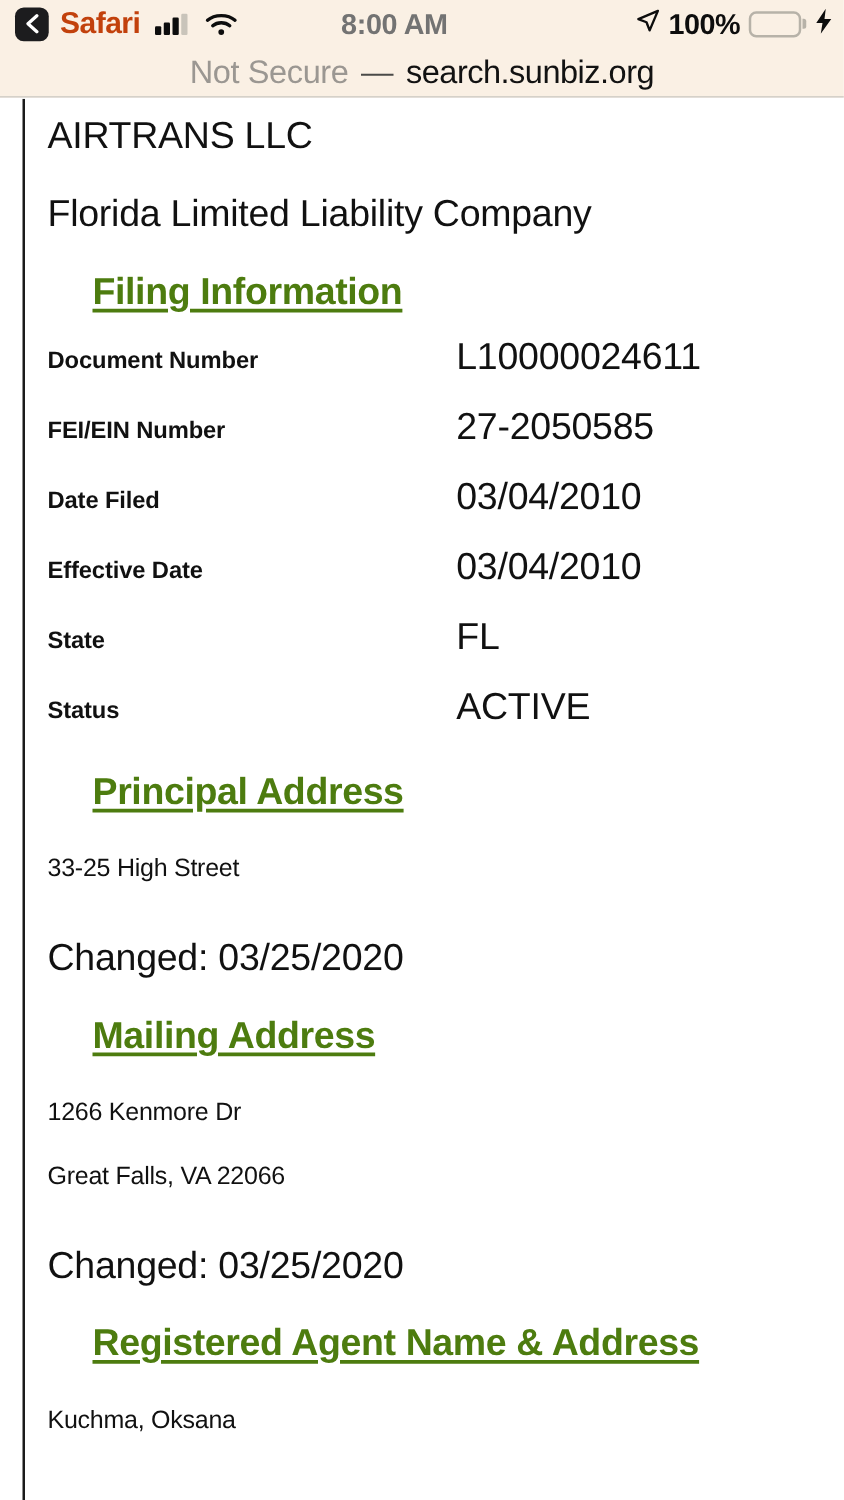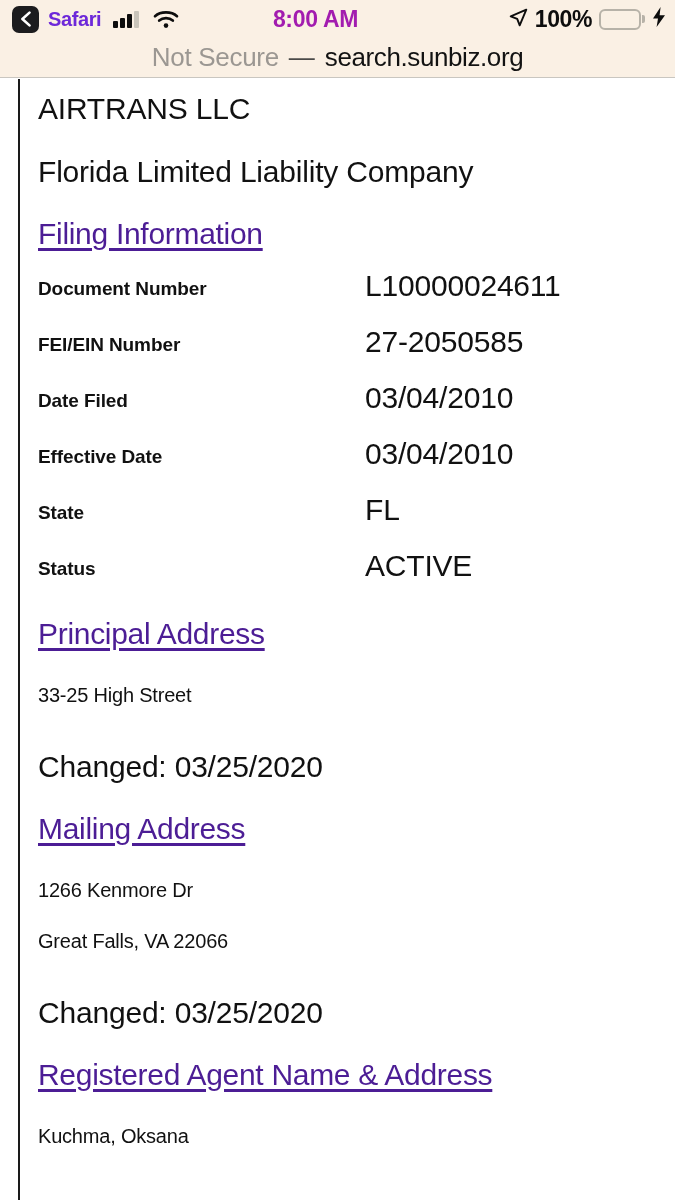--- a/index.html
+++ b/index.html
@@ -27,35 +27,35 @@
     position:absolute; left:12px; top:0; height:38px;
     display:flex; align-items:center; gap:9px;
   }
   .back-chip {
     width:27px; height:27px; border-radius:7px;
     background:#1c1c1e;
     display:flex; align-items:center; justify-content:center;
   }
   .back-chip svg { display:block; }
   #back-app-label {
-    font-size:20px; font-weight:700; color:#6d28d9;
+    font-size:24px; font-weight:700; color:#c2410c;
     letter-spacing:-0.4px; line-height:1;
   }
   .signal-bars { display:flex; align-items:flex-end; gap:2.5px; height:18px; margin-left:3px; }
   .signal-bars i { display:block; width:4.5px; border-radius:1px; background:#0d0d0d; }
   .signal-bars i.b1 { height:7px; }
   .signal-bars i.b2 { height:10.5px; }
   .signal-bars i.b3 { height:14px; }
   .signal-bars i.b4 { height:17.5px; background:#c9c4ba; }
   .wifi-icon { margin-left:5px; display:flex; align-items:center; }
 
   #status-clock {
     position:absolute; left:0; top:0; width:631px; height:38px;
     display:flex; align-items:center; justify-content:center;
-    font-size:23px; font-weight:700; color:#a21caf; letter-spacing:-0.3px;
+    font-size:23px; font-weight:700; color:#737373; letter-spacing:-0.3px;
   }
 
   #status-right {
     position:absolute; right:9px; top:0; height:38px;
     display:flex; align-items:center; gap:7px;
   }
   #battery-percent {
     font-size:23px; font-weight:700; color:#0d0d0d; letter-spacing:-0.4px;
   }
   .battery-icon { position:relative; display:flex; align-items:center; }
@@ -98,25 +98,26 @@
   #clipped-heading-strip {
     position:relative; height:5px; overflow:hidden;
   }
 
   .entity-line {
     font-size:30px; color:#111111; letter-spacing:-0.2px;
     line-height:50px; white-space:nowrap;
   }
 
   .section-heading {
-    font-size:30px; font-weight:400; color:#4c1d95;
+    font-size:30px; font-weight:700; color:#4d7c0f;
     text-decoration:underline; text-decoration-thickness:2.5px;
     text-underline-offset:4px;
     line-height:34px; white-space:nowrap;
     letter-spacing:-0.3px;
+    margin-left:36px;
   }
 
   
   .filing-table { margin-top:21px; }
   .filing-row {
     position:relative; height:56px;
   }
   .filing-label {
     position:absolute; left:0; top:6px;
     font-size:19px; font-weight:700; color:#111111;

